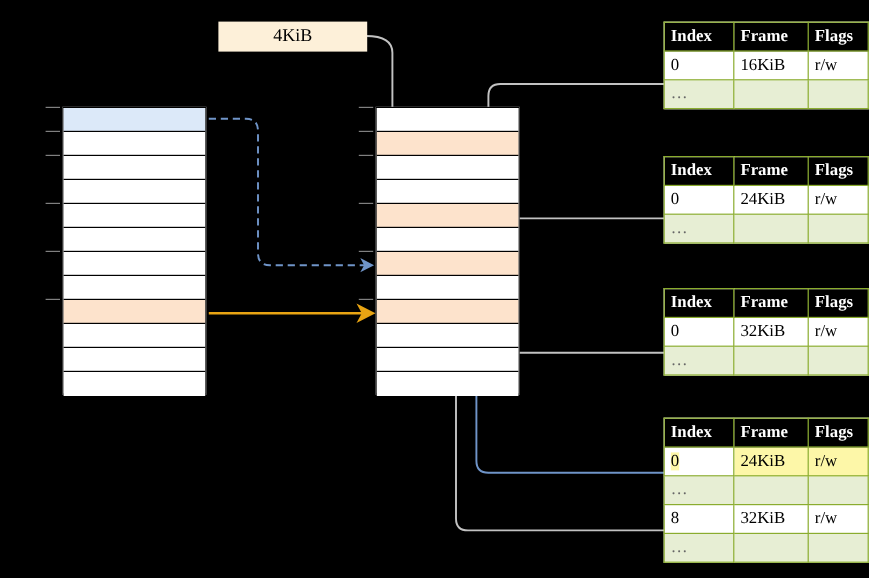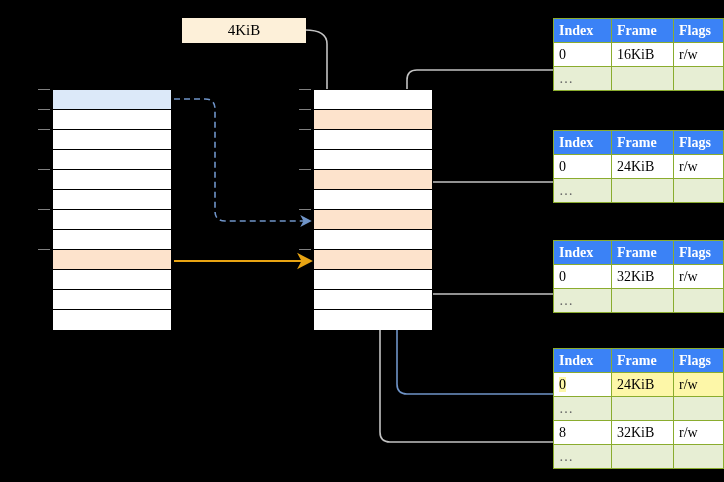--- a/index.html
+++ b/index.html
@@ -21,21 +21,21 @@
 
   
   .chip{position:absolute;background:#fdf0d9;color:#000;
         font-size:15px;line-height:25px;text-align:center;}
 
   
   .ptable{position:absolute;border-collapse:collapse;border:1px solid #8aac2e;
           background:#fff;font-size:14px;}
   .ptable td,.ptable th{border:1px solid #8aac2e;padding:1px 5px;height:24px;
           box-sizing:border-box;text-align:left;vertical-align:middle;white-space:nowrap;}
-  .ptable th{background:#3b82f6;color:#ffffff;font-weight:bold;}
+  .ptable th{background:#000000;color:#ffffff;font-weight:bold;}
   .ptable td{background:#ffffff;color:#000;}
   .ptable tr.dots td{background:#e7eed4;color:#666;letter-spacing:1px;}
   .ptable td.hl{background:#fdf7a8;}
   .c-index{width:58px;}
   .c-frame{width:62px;}
   .c-flags{width:50px;}
 
   
   .tick{position:absolute;height:1px;background:#808080;width:12px;}
 </style>

